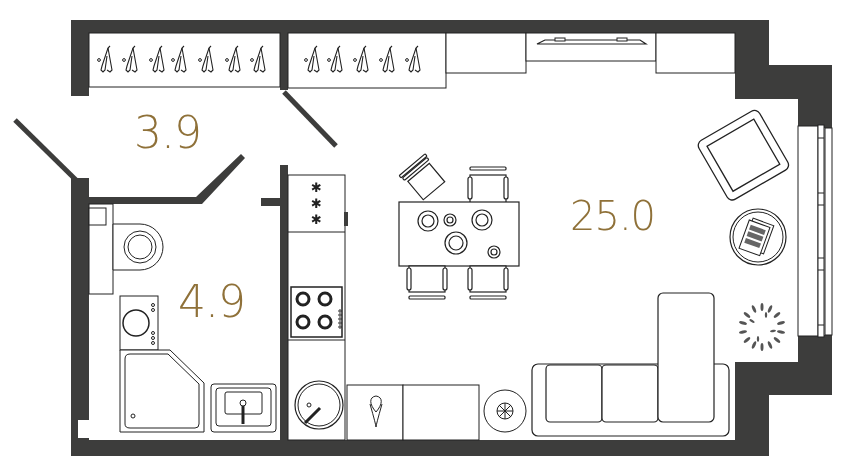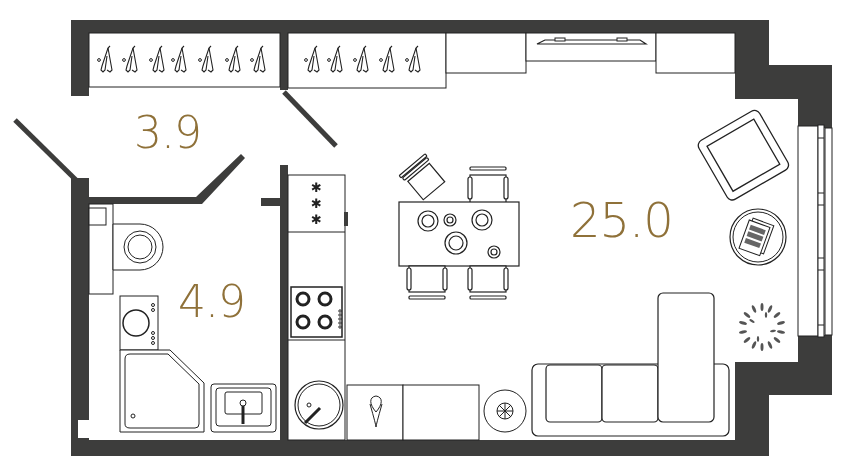--- a/index.html
+++ b/index.html
@@ -1,21 +1,21 @@
 <!DOCTYPE html>
 <html><head>
 <meta charset="utf-8">
 <style>
   html, body { margin:0; padding:0; background:#ffffff; }
   body { width:856px; height:472px; position:relative; overflow:hidden; font-family:"Liberation Sans", sans-serif; }
   svg.plan { position:absolute; left:0; top:0; }
   .area-label { position:absolute; font-family:"DejaVu Sans", sans-serif; font-weight:300; color:#8f7139; letter-spacing:-1px; line-height:1; }
   #lbl-hall { left:134px; top:111px; font-size:44px;text-align:right; }
   #lbl-bath { left:178px; top:280px; font-size:44px; }
-  #lbl-living { left:570px; top:196px; font-size:48px; }
+  #lbl-living { left:570px; top:196px; font-size:40px; }
 </style>
 </head>
 <body>
 
 <svg class="plan" width="856" height="472" viewBox="0 0 856 472" xmlns="http://www.w3.org/2000/svg">
   <defs>
     <g id="hanger">
       <path d="M0,-14 L-2,-12 L-8,6 L-9,10 L-7,12 L-5,10 L-3,-4" fill="none" stroke="#222" stroke-width="1.1"></path>
       <path d="M-2,-12 L2,10 L0,12 L-3,10" fill="none" stroke="#222" stroke-width="1.1"></path>
       <circle cx="-11" cy="0" r="1.4" fill="none" stroke="#222" stroke-width="1"></circle>

